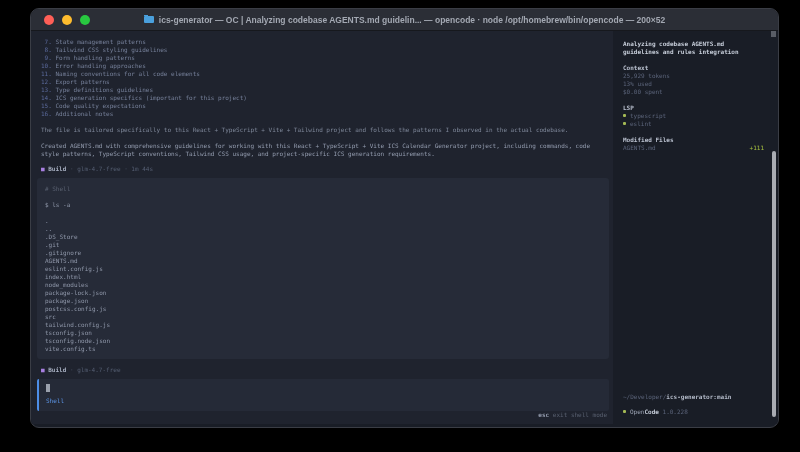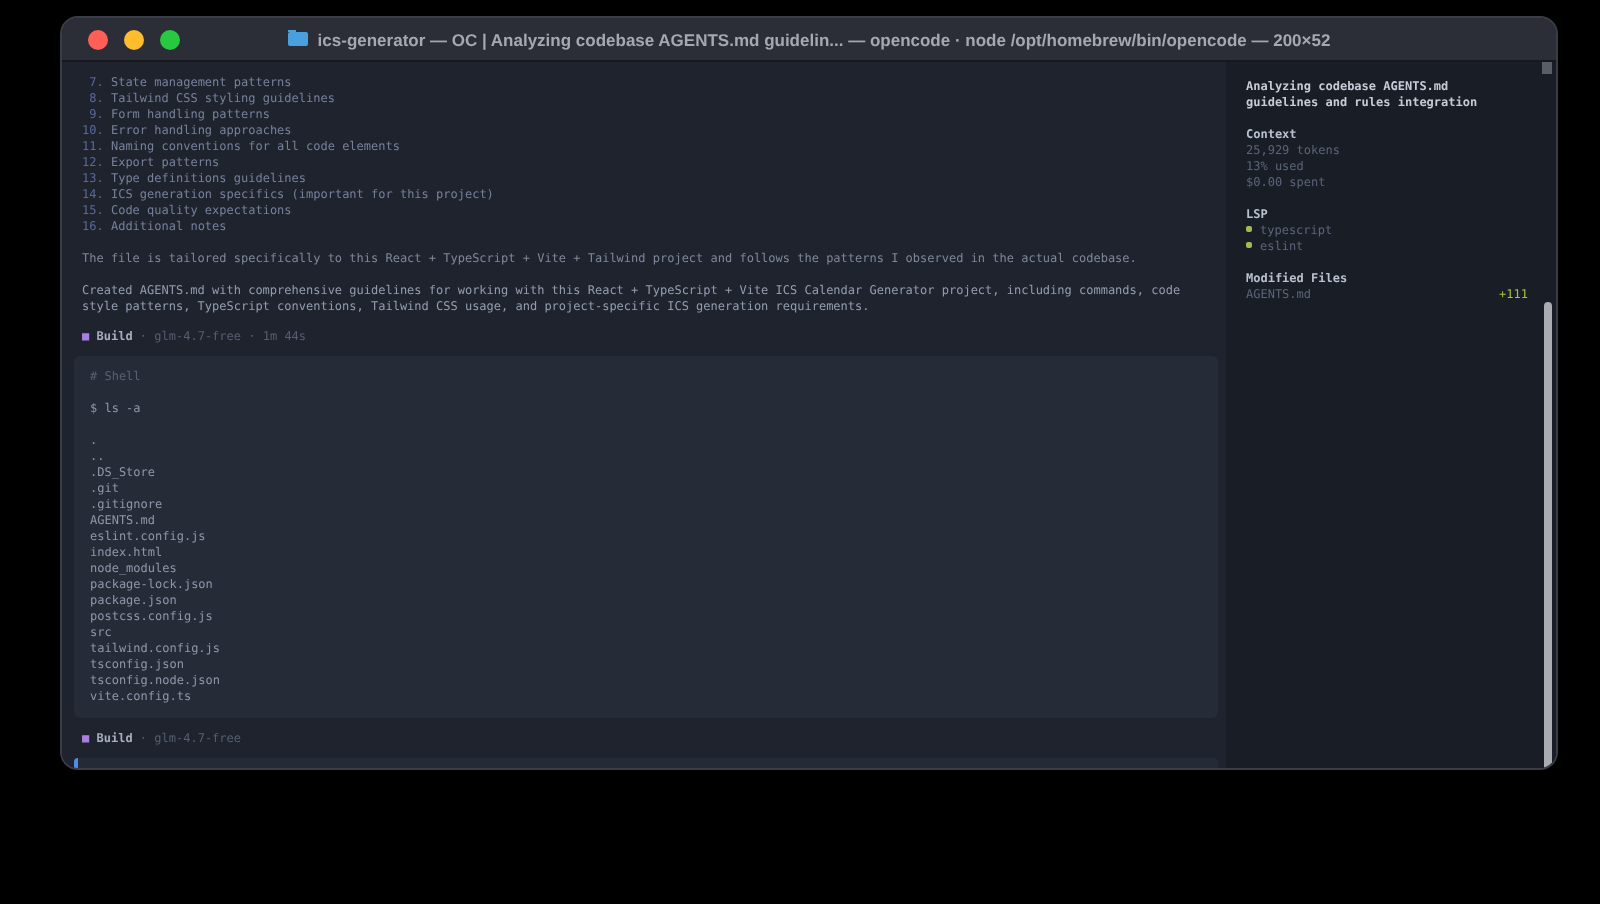--- a/index.html
+++ b/index.html
@@ -1,19 +1,19 @@
 <!DOCTYPE html>
 <html><head>
 <meta charset="utf-8">
 <style>
   * { margin:0; padding:0; box-sizing:border-box; }
   html,body { width:800px; height:452px; background:#000; overflow:hidden;
               font-family:"DejaVu Sans Mono", monospace; }
 
-  .window { position:absolute; left:30px; top:8px; width:749px; height:377px;
+  .window { position:absolute; left:30px; top:8px; width:749px; height:420px;
             border-radius:9px; overflow:hidden; background:#191d26;
             border:1px solid #3a3d45; box-shadow:0 18px 45px rgba(0,0,0,.75); }
 
   
   .titlebar { height:22px; background:#2b2e36; border-bottom:1px solid #16181d;
               display:flex; align-items:center; position:relative; }
   .traffic { position:absolute; left:13px; top:0; height:22px; display:flex; align-items:center; gap:8px; }
   .tl { width:10px; height:10px; border-radius:50%; }
   .tl.red { background:#ff5f57; } .tl.yellow { background:#febc2e; } .tl.green { background:#28c840; }
   .titletext { flex:1; display:flex; justify-content:center; align-items:center; gap:5px;

